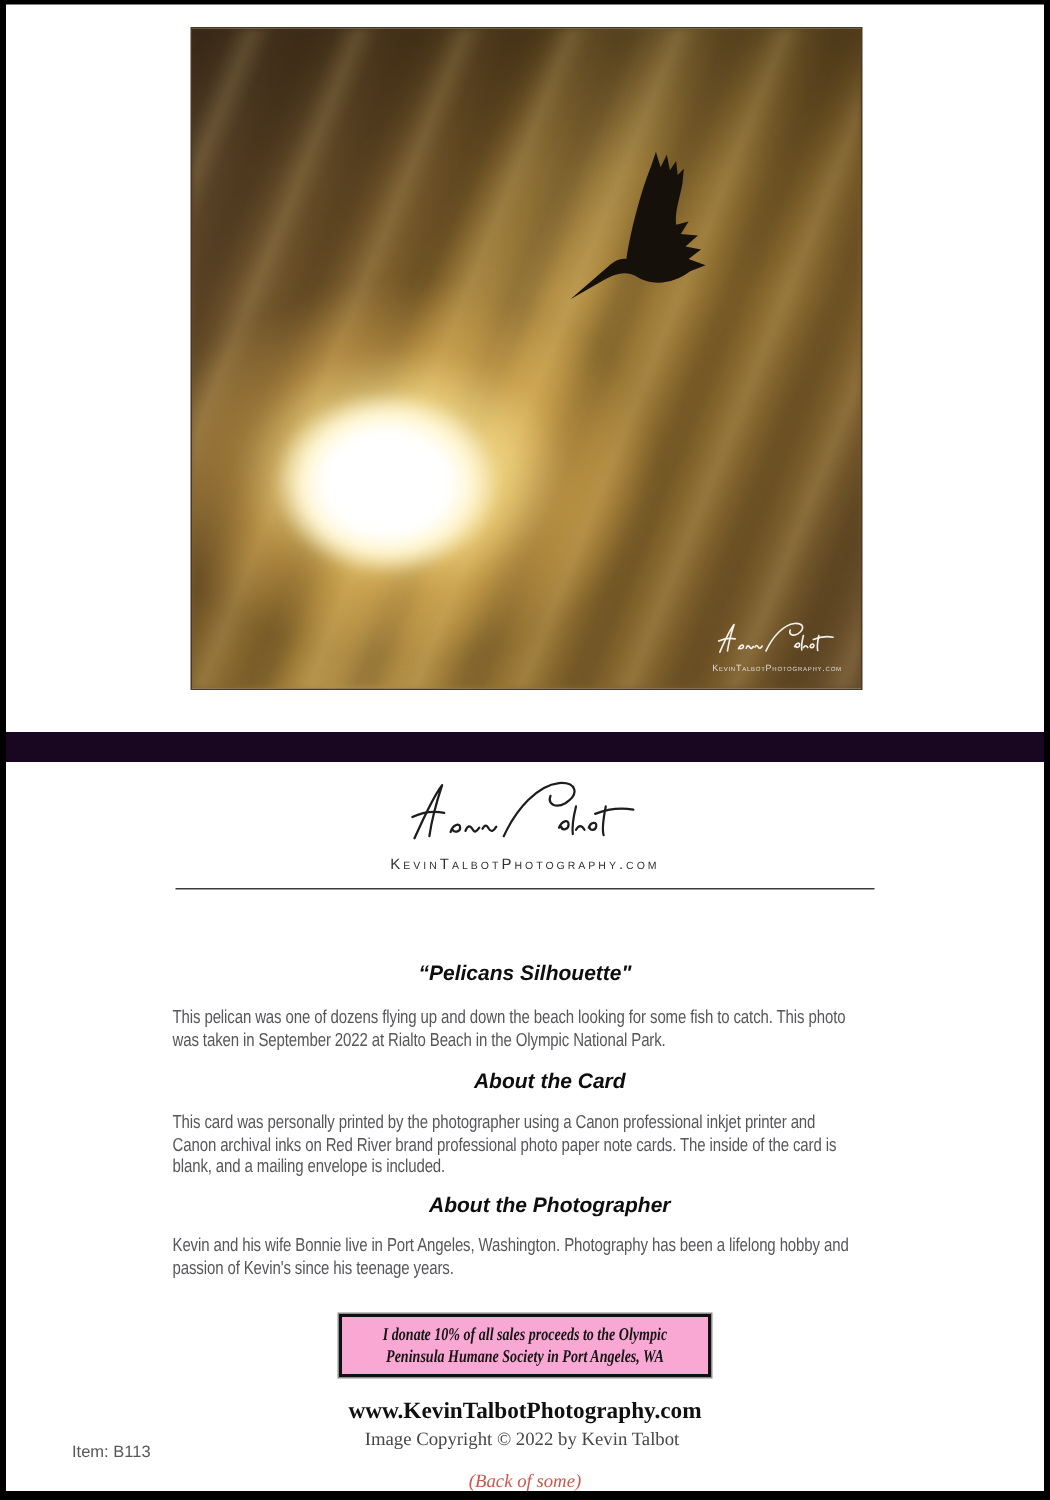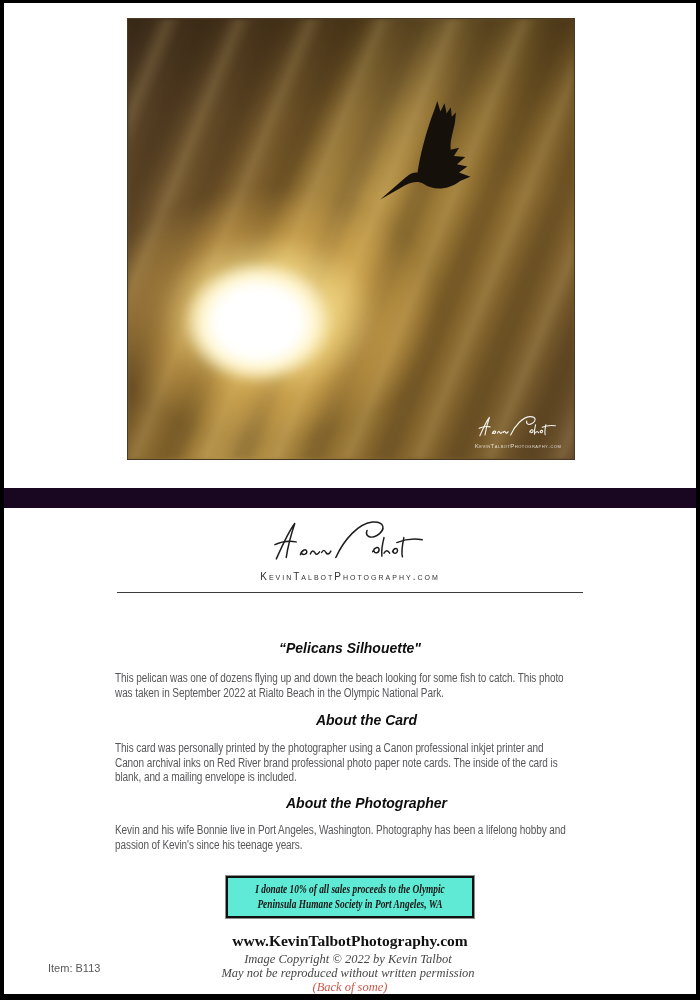--- a/index.html
+++ b/index.html
@@ -98,39 +98,39 @@
     position:absolute; left:111px; width:570px;
     transform:scaleX(0.80); transform-origin:left top;
     font-size:12.5px; letter-spacing:-0.1px; line-height:14.5px; color:#57575a;
   }
   .p1{ top:668px; }
   .p2{ top:738px; }
   .p3{ top:820px; }
 
   .donate-box{
     position:absolute; left:50%; top:873px; transform:translateX(-50%);
-    width:244px; height:38px; background:#5eead4;
+    width:244px; height:38px; background:#f9a8d4;
     border:2px solid #101010; outline:1px solid #8e8e8e;
   }
   .donate-text{
     position:absolute; left:50%; top:4px; width:300px;
     transform:translateX(-50%) scaleX(0.78); transform-origin:center top;
     text-align:center; font-family:"Liberation Serif", serif;
     font-weight:bold; font-style:italic; font-size:12px; line-height:15px; color:#151515;
     white-space:nowrap;
   }
 
   .website{
     position:absolute; left:0; right:0; top:929px; text-align:center;
     font-family:Liberation Serif, serif; font-weight:bold;
     font-size:15.5px; color:#101010;
   }
   .legal{
     position:absolute; left:0; right:4px; text-align:center;
-    font-family:"Liberation Serif", serif; font-style:italic;
+    font-family:"Liberation Serif", serif; 
     font-size:12.5px; color:#474747;
   }
   .copyright{ top:949px; }
   .repro{ top:963px; }
   .back-caption{ top:977px; }
   .item-label{
     position:absolute; left:44px; top:959px;
     font-size:11px; color:#585858;
   }
 </style>
@@ -193,18 +193,17 @@
 
     <div class="donate-box">
       <div class="donate-text">
         <div>I donate 10% of all sales proceeds to the Olympic</div>
         <div>Peninsula Humane Society in Port Angeles, WA</div>
       </div>
     </div>
 
     <div class="website">www.KevinTalbotPhotography.com</div>
     <div class="legal copyright">Image Copyright © 2022 by Kevin Talbot</div>
-    <div class="legal repro">May not be reproduced without written permission</div>
     <div class="caption back-caption">(Back of some)</div>
     <div class="item-label">Item: B113</div>
 
   </div>
 </div>
 
 </body></html>

